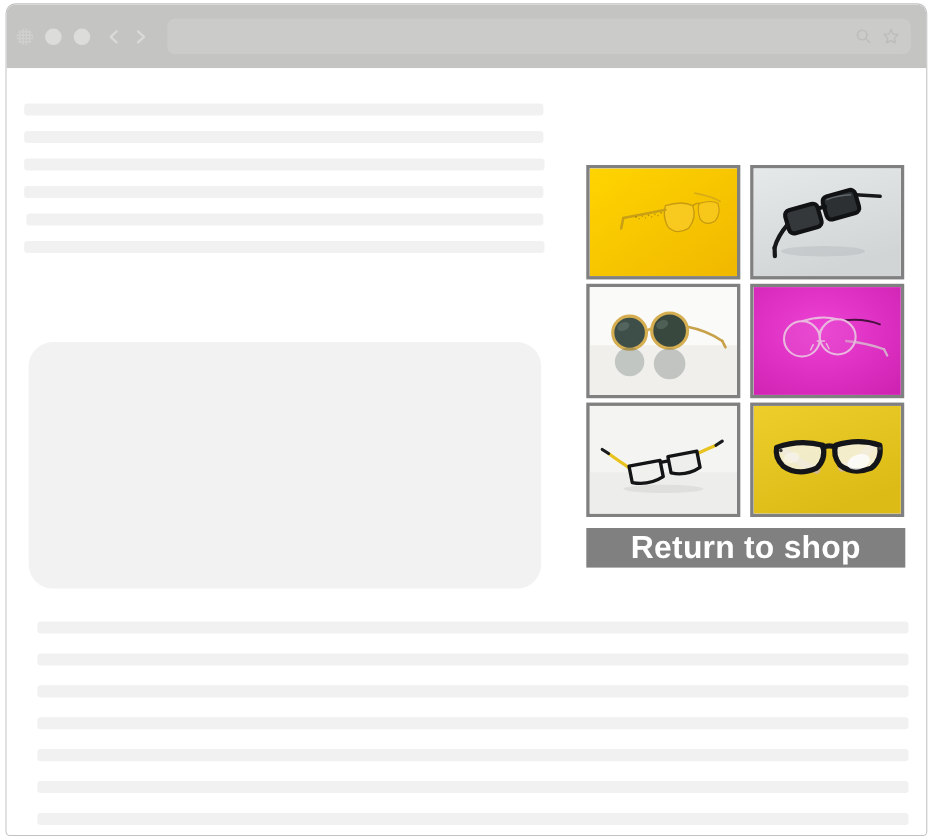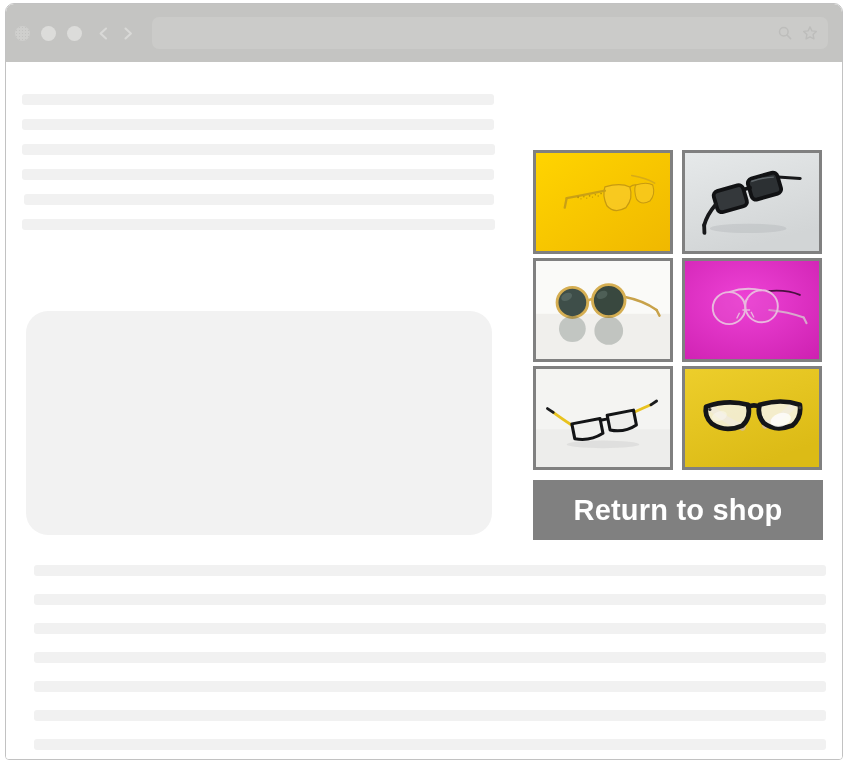--- a/index.html
+++ b/index.html
@@ -144,21 +144,21 @@
     border: 3px solid #808080;
     overflow: hidden;
     position: relative;
     background: #eee;
   }
   .thumb svg { display: block; width: 100%; height: 100%; }
 
   .return-btn {
     margin-top: 10px;
     width: 290px;
-    height: 60px;
+    height: 36px;
     background: #808080;
     border: none;
     color: #ffffff;
     font-family: "Liberation Sans", sans-serif;
     font-size: 29px;
     font-weight: bold;
     letter-spacing: 0.2px;
     cursor: pointer;
     display: flex;
     align-items: center;

